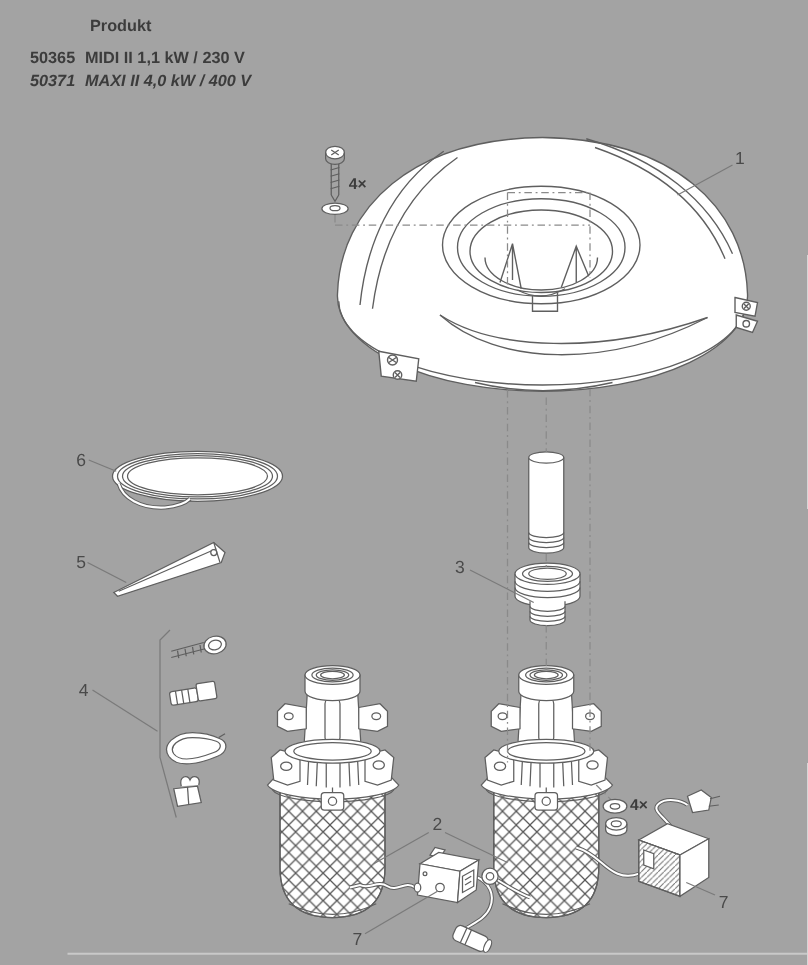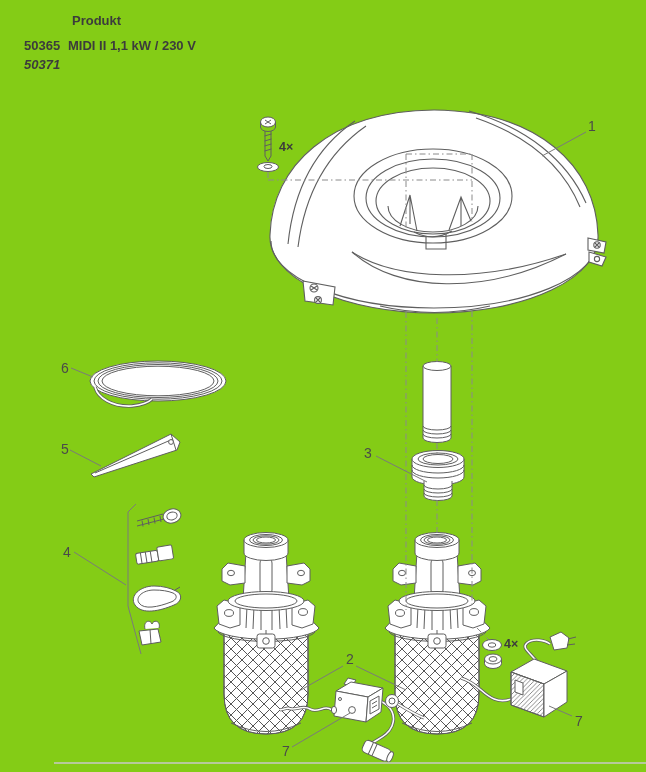--- a/index.html
+++ b/index.html
@@ -1,16 +1,16 @@
 <!DOCTYPE html>
 <html><head>
 <meta charset="utf-8">
 <style>
   html,body{margin:0;padding:0;background:#fff;}
-  .page{position:relative;width:646px;height:772px;background:#84cc16;overflow:hidden;
+  .page{position:relative;width:646px;height:772px;background:#a3a3a3;overflow:hidden;
         font-family:"Liberation Sans",sans-serif;color:#3c3c3c;}
   .hdr{position:absolute;left:0;top:0;width:100%;}
   .hdr .title{position:absolute;left:72px;top:13px;font-size:13px;font-weight:700;color:#3c3c3c;}
   .hdr .row{position:absolute;left:0;width:100%;height:16px;padding-left:11px;}
   .hdr .row.r0{top:38px;}
   .hdr .row.r1{top:57px;font-style:italic;}
   .hdr .code{position:absolute;left:24px;font-size:13px;font-weight:700;color:#3c3c3c;}
   .hdr .name{position:absolute;left:68px;font-size:13px;font-weight:700;color:#3c3c3c;}
   svg{position:absolute;left:0;top:0;}
   svg text.num{font-family:"Liberation Sans",sans-serif;font-size:14px;fill:#4a4a4a;}
@@ -22,20 +22,21 @@
 <div class="page">
 
   <div class="hdr">
     <div class="title">Produkt</div>
     <div class="row r0">
       <span class="code">50365</span>
       <span class="name">MIDI II 1,1 kW / 230 V</span>
     </div>
     <div class="row r1">
       <span class="code">50371</span>
+      <span class="name">MAXI II 4,0 kW / 400 V</span>
     </div>
   </div>
 
   <svg width="646" height="772" viewBox="0 0 646 772">
     <defs>
       <pattern id="mesh" patternUnits="userSpaceOnUse" width="11" height="11">
         <path d="M0,0 L11,11 M11,0 L0,11" stroke="#565656" stroke-width="1" fill="none"></path>
       </pattern>
       <pattern id="hatch" patternUnits="userSpaceOnUse" width="4.5" height="4.5">
         <path d="M0,4.5 L4.5,0" stroke="#6f6f6f" stroke-width="0.8" fill="none"></path>

